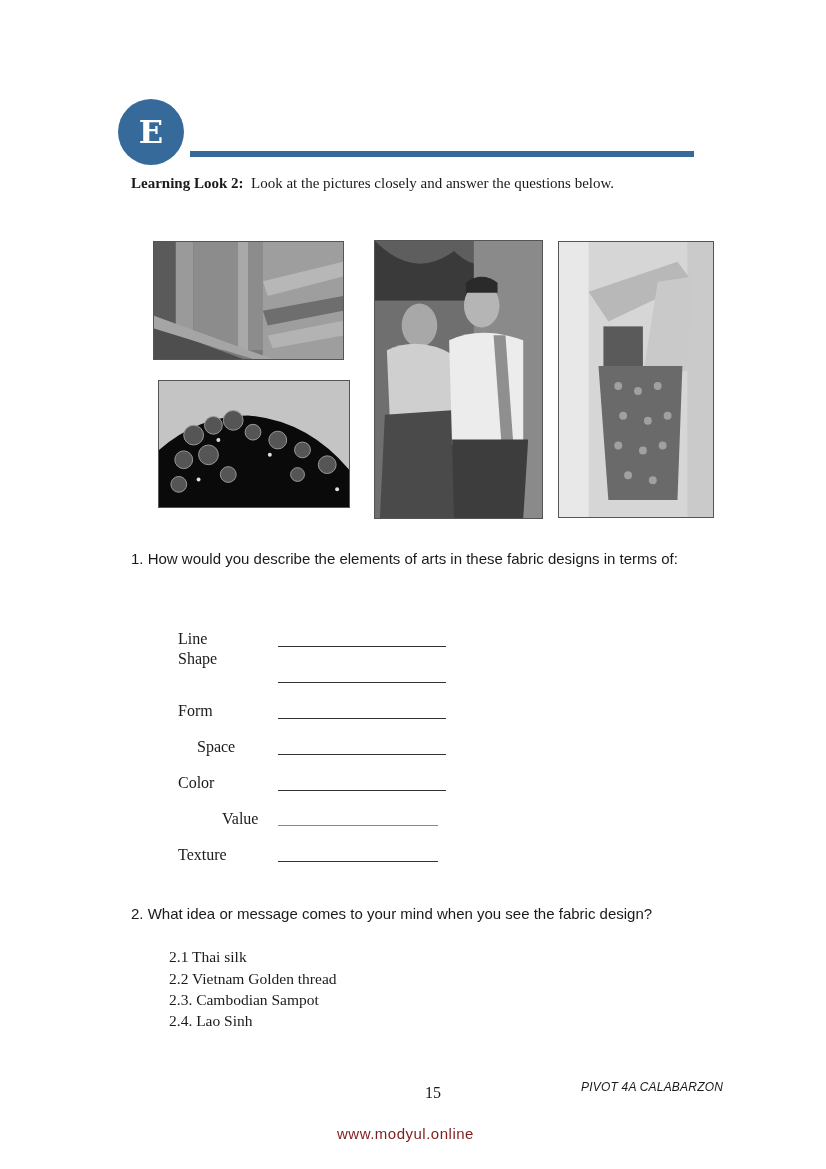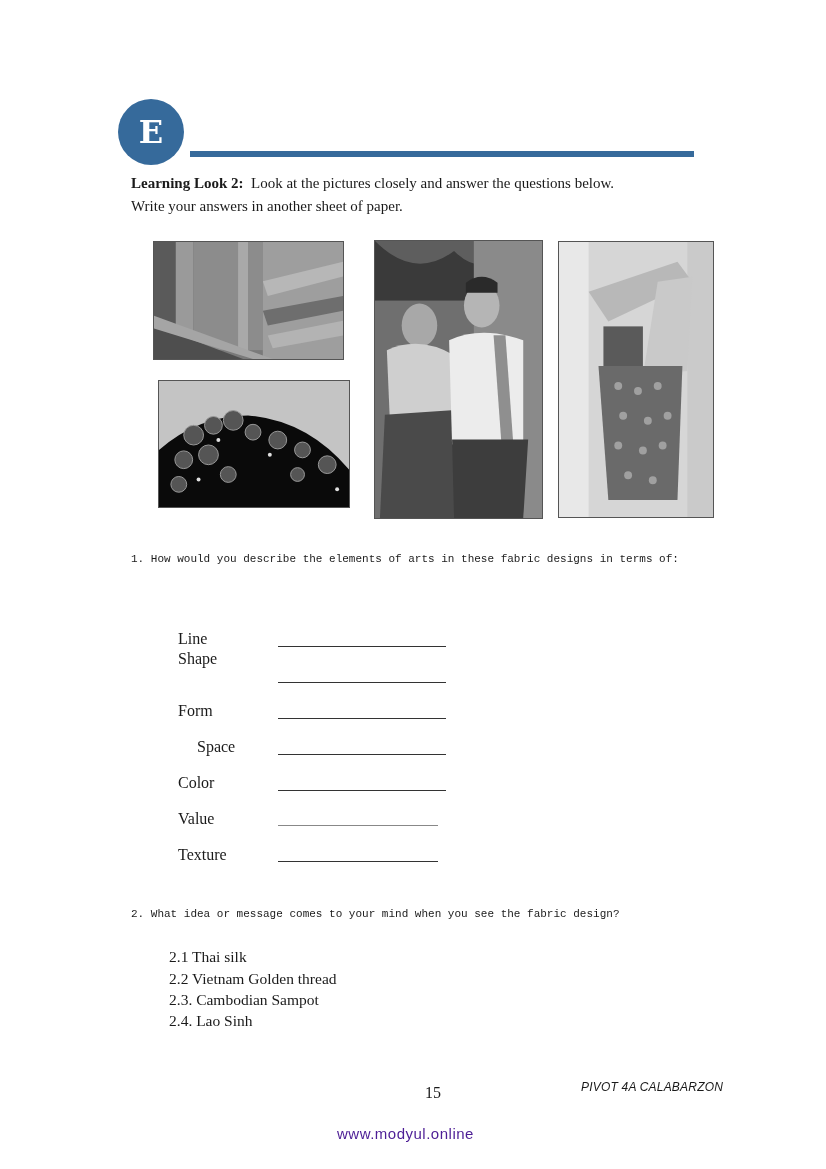--- a/index.html
+++ b/index.html
@@ -8,42 +8,41 @@
     .abs { position: absolute; }
     .badge { left: 118px; top: 99px; width: 66px; height: 66px; border-radius: 50%;
              background: #366a9b; color: #fff; display: flex; align-items: center; justify-content: center;
              font-family: "DejaVu Serif", serif; font-weight: bold; font-size: 32px; }
     .header-bar { left: 190px; top: 151px; width: 504px; height: 6px; background: #366a9b; }
     .task { left: 131px; top: 172px; width: 610px; font-size: 15px; line-height: 23px;
             font-family: "Liberation Serif", serif; }
     .task b { font-weight: bold; }
     .pic { position: absolute; border: 1.5px solid #555; box-sizing: border-box; overflow: hidden; }
     .pic svg { width: 100%; height: 100%; display: block; }
-    .q { font-family: Liberation Mono, monospace; font-size: 11px; line-height: 18px; }
+    .q { font-family: Liberation Sans, sans-serif; font-size: 15px; line-height: 18px; }
     .el-row { position: absolute; left: 178px; font-family: "Liberation Serif", serif; font-size: 16px; }
     .el-line { position: absolute; left: 278px; height: 0; border-top: 1px solid #333; }
     .sub { position: absolute; left: 169px; font-family: "Liberation Serif", serif; font-size: 15.5px; margin-top: 8px; }
     .pagenum { left: 425px; top: 1073px; font-family: "Liberation Serif", serif; font-size: 16px; margin-top: 11px; }
     .footer { left: 581px; top: 1080px; font-family: "Liberation Sans", sans-serif; font-size: 12px;
               font-style: italic; letter-spacing: 0.2px; }
     .watermark { left: 337px; top: 1125px; font-family: "Liberation Sans", sans-serif; font-size: 15px;
-                 color: #4c1d95; letter-spacing: 0.5px; }
+                 color: #7f1d1d; letter-spacing: 0.5px; }
   </style>
 </head>
 <body>
 
 <div class="abs badge">
   <span>E</span>
 </div>
 <div class="abs header-bar"></div>
 
 <div class="abs task">
   <b>Learning Look 2:</b>&nbsp;
   <span>Look at the pictures closely and answer the questions below.</span><br>
-  <span>Write your answers in another sheet of paper.</span>
 </div>
 
 <div class="pic" style="left:153px; top:241px; width:191px; height:119px;">
   <svg viewBox="0 0 191 119" preserveAspectRatio="none">
     <rect width="191" height="119" fill="#7a7a7a"></rect>
     <rect x="0" y="0" width="40" height="95" fill="#5a5a5a"></rect>
     <rect x="22" y="0" width="18" height="90" fill="#9a9a9a"></rect>
     <rect x="40" y="0" width="70" height="110" fill="#8c8c8c"></rect>
     <rect x="85" y="0" width="10" height="110" fill="#a9a9a9"></rect>
     <rect x="110" y="0" width="81" height="119" fill="#9e9e9e"></rect>
@@ -136,21 +135,21 @@
 
 <div class="el-row" style="top:702px;">Form</div>
 <div class="el-line" style="top:718px; width:168px;"></div>
 
 <div class="el-row" style="top:738px;margin-left:19px;">Space</div>
 <div class="el-line" style="top:754px; width:168px;"></div>
 
 <div class="el-row" style="top:774px;">Color</div>
 <div class="el-line" style="top:790px; width:168px;"></div>
 
-<div class="el-row" style="top:810px;">Value</div>
+<div class="el-row" style="top:810px;margin-left:44px;">Value</div>
 <div class="el-line" style="top:825px; width:160px; border-top-color:#888;"></div>
 
 <div class="el-row" style="top:846px;">Texture</div>
 <div class="el-line" style="top:861px; width:160px;"></div>
 
 <div class="abs q" style="left:131px; top:905px; width:610px;">2.  What idea or message comes to your mind when you see the fabric design?</div>
 
 <div class="sub" style="top:940px;">2.1 Thai silk</div>
 <div class="sub" style="top:962px;">2.2 Vietnam Golden thread</div>
 <div class="sub" style="top:983px;">2.3. Cambodian Sampot</div>

